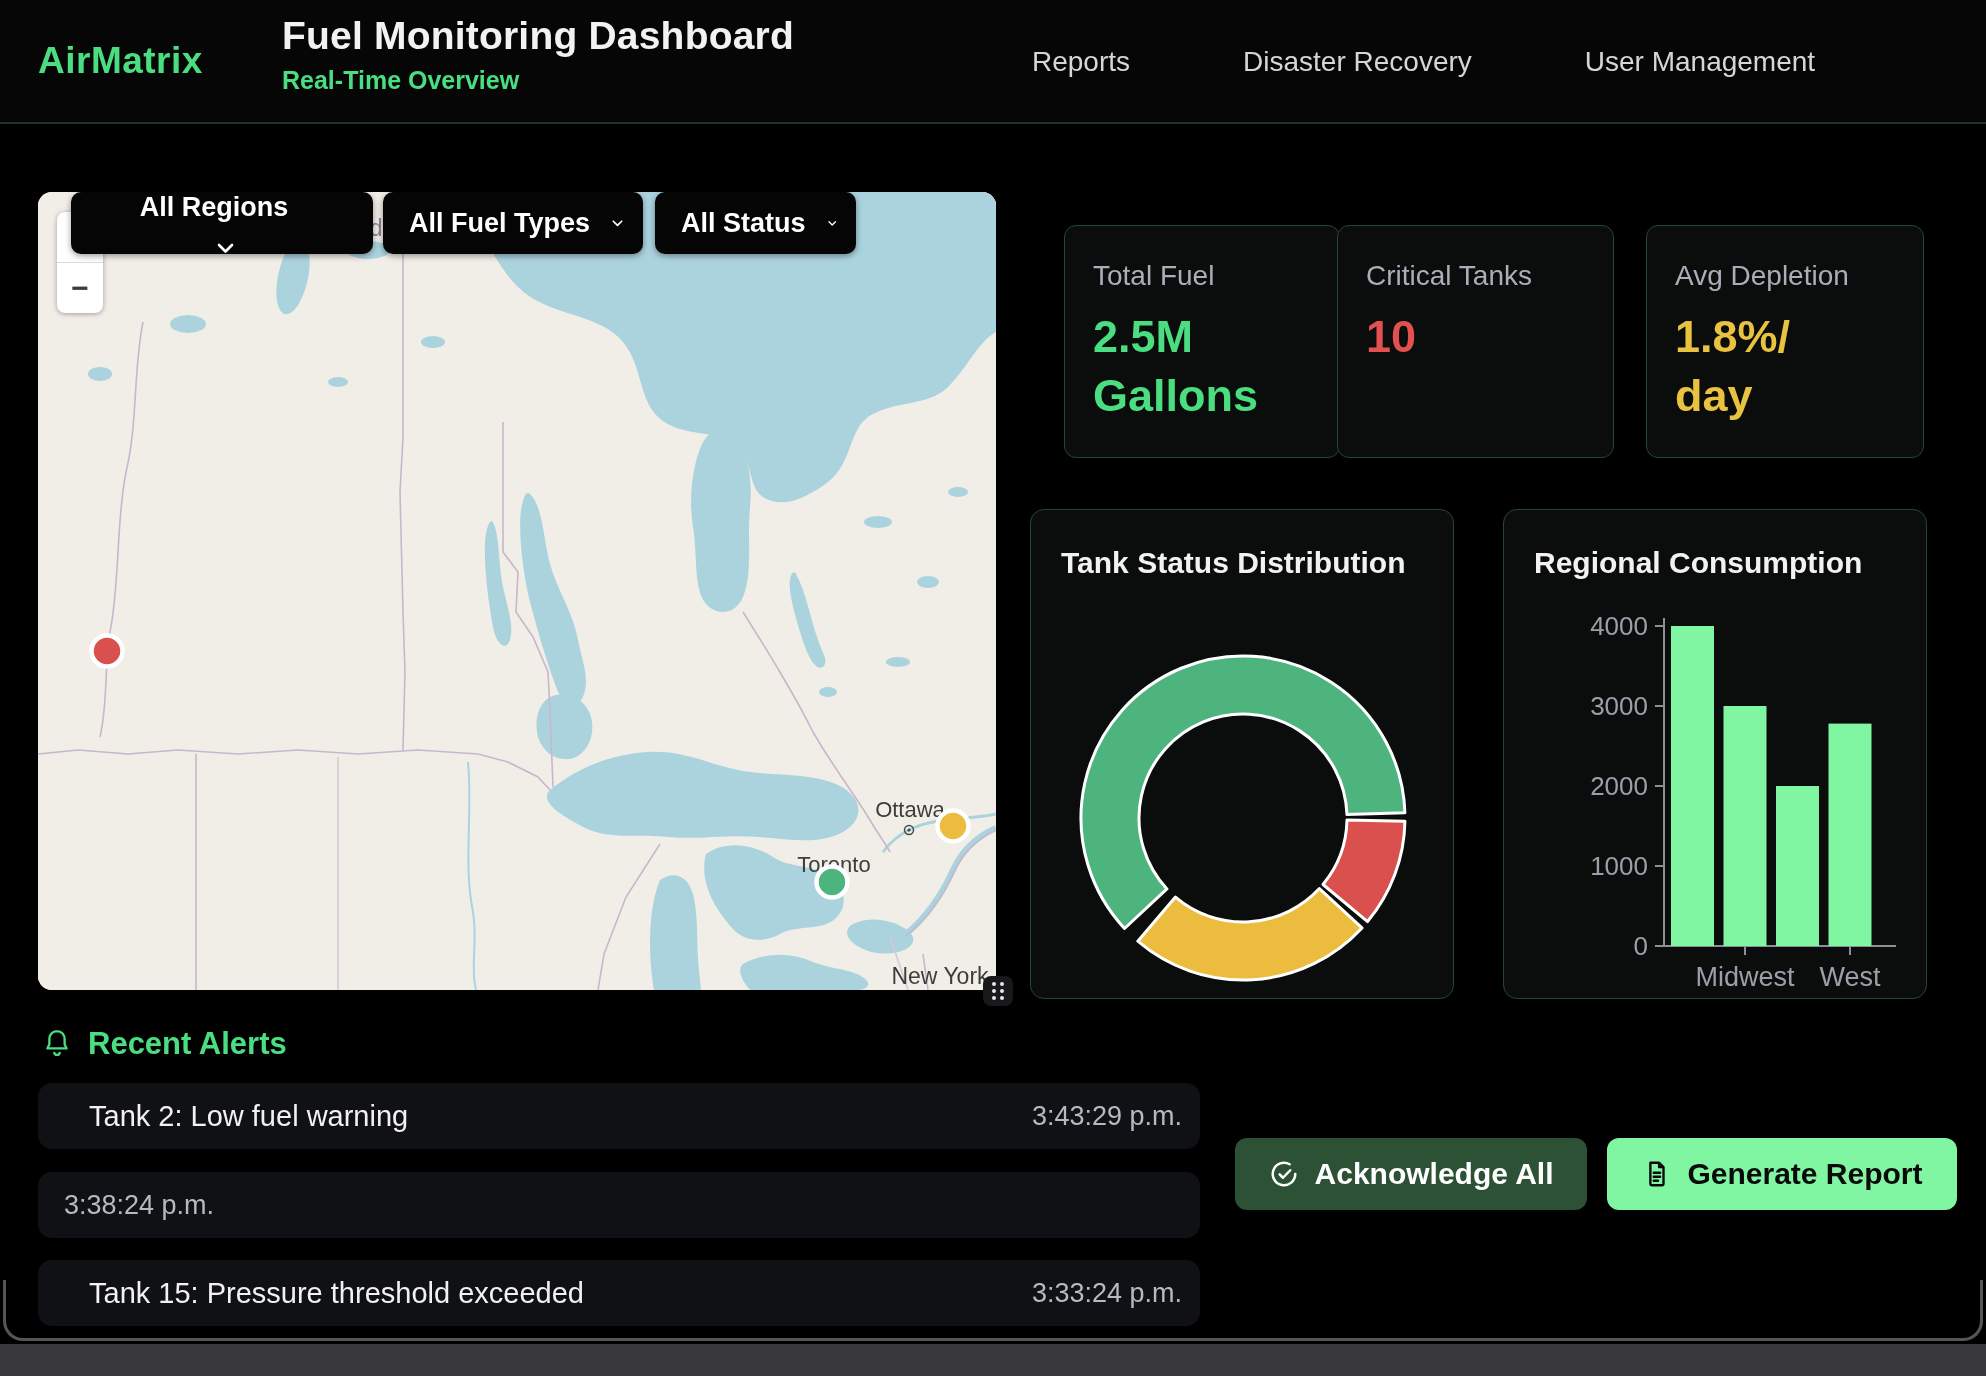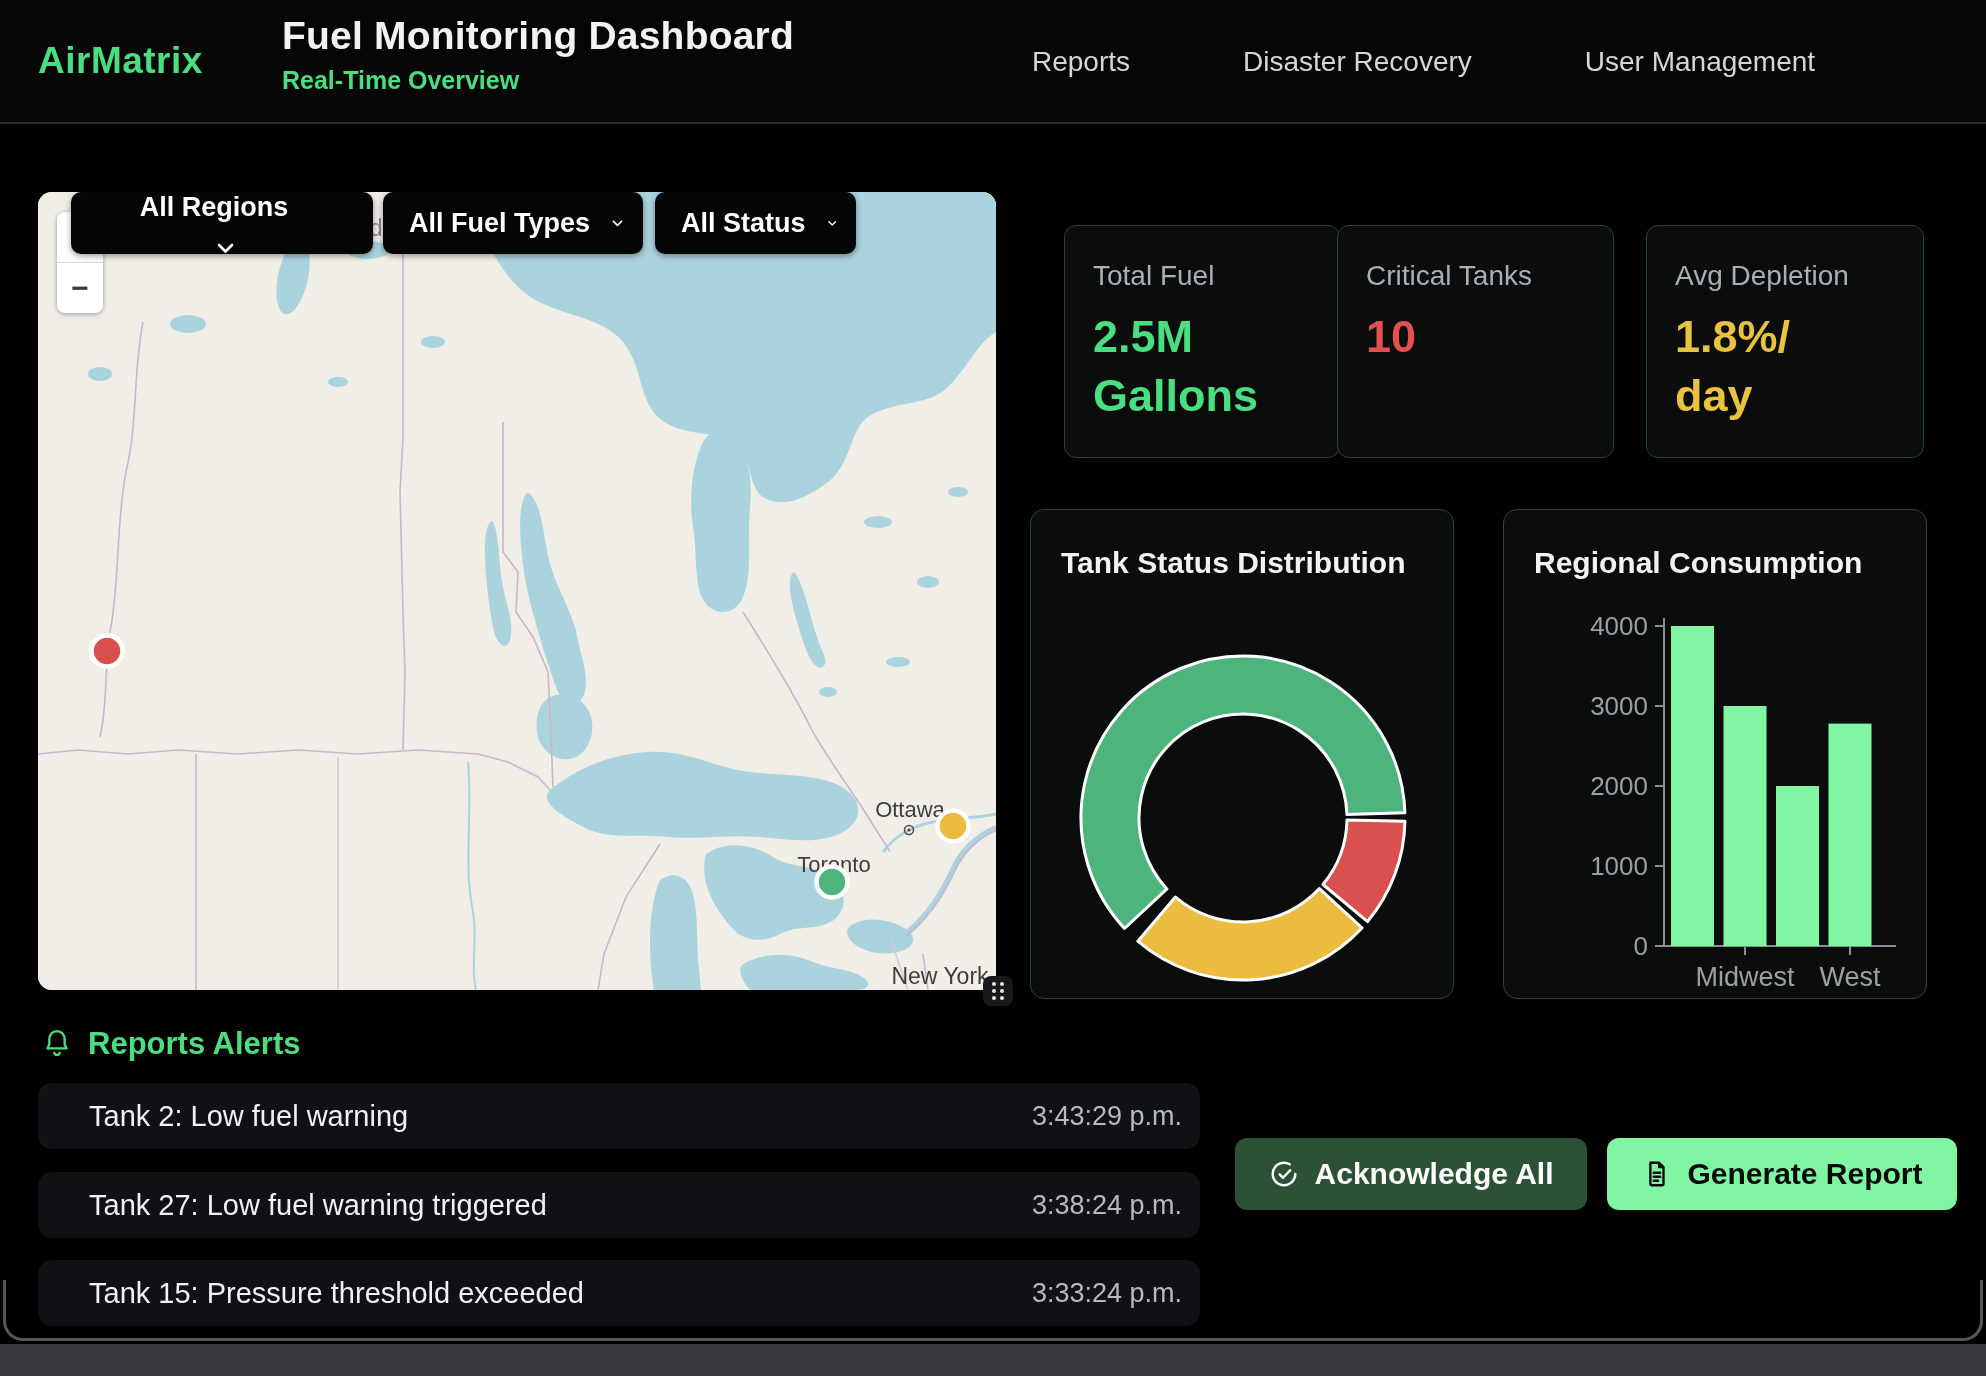--- a/index.html
+++ b/index.html
@@ -252,29 +252,28 @@
         <line x1="346" y1="436" x2="346" y2="445" stroke="#8a9097" stroke-width="2"></line>
         <text x="346" y="476" text-anchor="middle" font-size="27" fill="#9aa0a8">West</text>
       </svg>
   </div>
 
   <div class="alerts-header">
     <svg width="30" height="32" viewBox="0 0 24 26">
       <path d="M12 2.5 C8.2 2.5 5.8 5.4 5.8 9.2 L5.8 13.2 L4.2 16.6 L19.8 16.6 L18.2 13.2 L18.2 9.2 C18.2 5.4 15.8 2.5 12 2.5 Z" fill="none" stroke="#4ade80" stroke-width="1.9" stroke-linejoin="round"></path>
       <path d="M9.8 20.2 A2.3 2.3 0 0 0 14.2 20.2" fill="none" stroke="#4ade80" stroke-width="1.9" stroke-linecap="round"></path>
     </svg>
-    <div class="alerts-title">Reports Alerts</div>
+    <div class="alerts-title">Recent Alerts</div>
   </div>
 
   <div class="alert-row" id="alert-0">
     <span class="alert-text">Tank 2: Low fuel warning</span>
     <span class="alert-time">3:43:29 p.m.</span>
   </div>
   <div class="alert-row" id="alert-1">
-    <span class="alert-text">Tank 27: Low fuel warning triggered</span>
     <span class="alert-time">3:38:24 p.m.</span>
   </div>
   <div class="alert-row" id="alert-2">
     <span class="alert-text">Tank 15: Pressure threshold exceeded</span>
     <span class="alert-time">3:33:24 p.m.</span>
   </div>
 
   <button class="action-btn" id="ack-btn">
     <svg width="30" height="30" viewBox="0 0 24 24">
       <path d="M21 12 A9 9 0 1 1 16.5 4.2" fill="none" stroke="#fff" stroke-width="2" stroke-linecap="round"></path>

